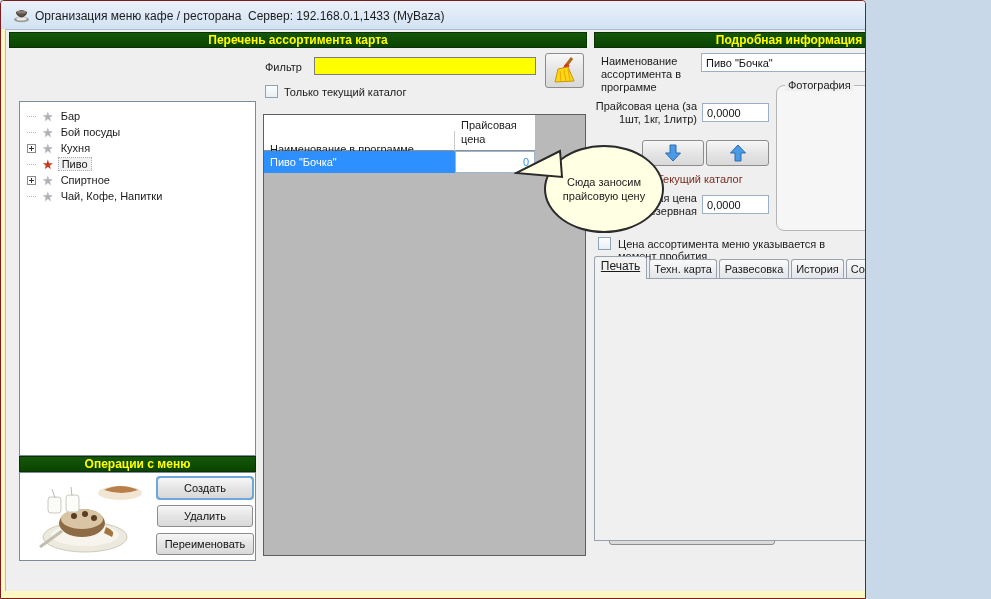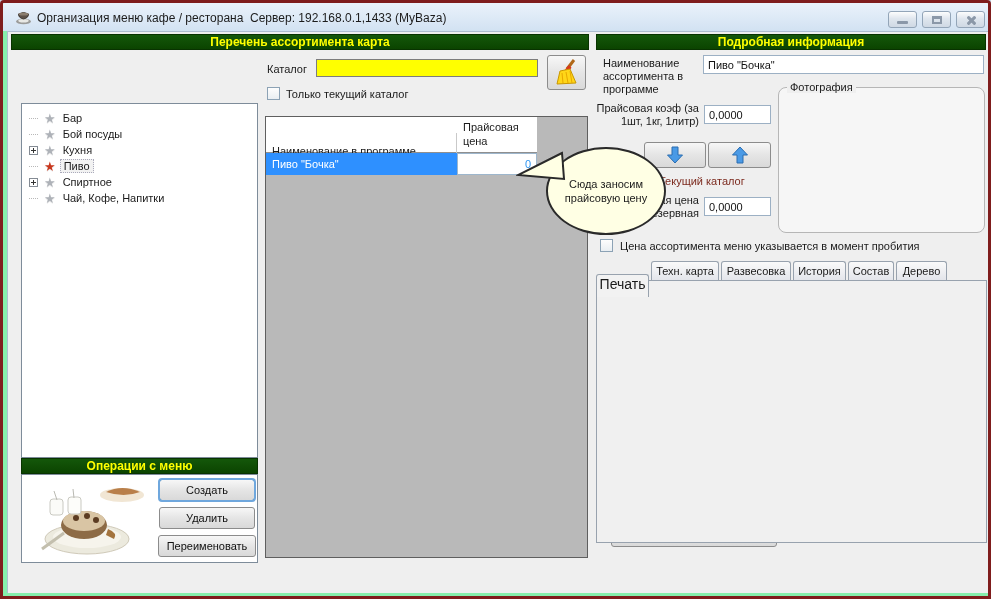--- a/index.html
+++ b/index.html
@@ -1,19 +1,19 @@
 <!DOCTYPE html>
 <html><head>
 <meta charset="utf-8">
 <style>
   * { margin:0; padding:0; box-sizing:border-box; }
   html,body { background:#c8d8e8; }
   body { font-family:"Liberation Sans", sans-serif; font-size:11px; color:#1a1a1a; }
-  .win { position:relative; width:991px; height:599px; background:#86efac;
-         border:3px solid #7f1d1d; border-radius:4px 4px 0 0; overflow:hidden; }
+  .win { position:relative; width:866px; height:599px; background:#fef9c3;
+         border:1px solid #7f1d1d; border-radius:4px 4px 0 0; overflow:hidden; }
   .abs { position:absolute; }
 
   
   .titlebar { left:0; top:0; width:100%; height:28px;
     background:linear-gradient(#eaf2fb,#d2e2f2); }
   .title-text { left:34px; top:8px; font-size:12px; color:#1c1c1c; white-space:pre; }
   .winbtn { width:29px; height:17px; border:1px solid #93a5b8; border-radius:3px;
     background:linear-gradient(#fdfdfd,#dfe6ee 45%,#cfd9e4); }
   .winbtn .g { position:absolute; }
   .g-min { left:8px; top:9px; width:11px; height:3px; background:#8b98a8; border-radius:1px; }
@@ -71,21 +71,21 @@
   
   .bubble { width:120px; height:88px; background:#ffffe4; border:2px solid #2a2a2a;
     border-radius:50%; z-index:6; display:flex; align-items:center; justify-content:center;
     text-align:center; padding:8px 14px; line-height:14px; }
   .bubble-tail { z-index:7; }
 
   
   .tab { position:absolute; top:258px; height:20px; border:1px solid #98a2ae; border-bottom:none;
     border-radius:3px 3px 0 0; background:linear-gradient(#fafafa,#e2e4ea);
     text-align:center; line-height:19px; }
-  .tab.active { top:271px; height:23px; background:#f2f2f2; z-index:3; font-size:14px; }
+  .tab.active { top:255px; height:23px; background:#f2f2f2; z-index:3; font-size:12px;text-decoration:underline; }
   .tabpanel { background:#f0f0f0; border:1px solid #98a2ae; z-index:2; }
 
   .r-label { text-align:right; line-height:13px; }
   .arrowbtn { display:flex; align-items:center; justify-content:center; }
   .maroon { color:#7c2a1e; }
   .foodbox { background:#fff; border:1px solid #7e8c9a; }
 </style>
 </head>
 <body>
 
@@ -107,21 +107,21 @@
       </div>
     <div class="abs winbtn g-x" style="left:953px;top:8px"></div>
   </div>
 
   <div class="abs content"></div>
 
   <div class="abs gbar" style="left:8px;top:31px;width:578px;height:16px">
     <span>Перечень ассортимента карта</span>
   </div>
 
-  <div class="abs lbl" style="left:264px;top:60px">Каталог</div>
+  <div class="abs lbl" style="left:264px;top:60px">Фильтр</div>
   <input class="abs inp" style="left: 313px; top: 56px; width: 222px; height: 18px; background: rgb(255, 255, 0); border-color: rgb(125, 125, 125);" value="">
   <button class="abs btn" style="left:544px;top:52px;width:39px;height:35px">
     <svg width="24" height="26" viewBox="0 0 24 26">
       <line x1="19" y1="1" x2="12" y2="10" stroke="#b06818" stroke-width="3"></line>
       <rect x="9.5" y="8" width="7" height="4" rx="1" transform="rotate(-50 13 10)" fill="#d8381c"></rect>
       <path d="M5 12 L15 10 L21 24 L2 25 Z" fill="#ffd618" stroke="#c89600"></path>
       <path d="M7 14 L8 24 M11 13 L13 24 M15 12 L17 24" stroke="#e8a800" stroke-width="1" fill="none"></path>
     </svg>
   </button>
   <span class="abs chk" style="left:264px;top:84px"></span>
@@ -206,21 +206,21 @@
     <span>Подробная информация</span>
   </div>
 
   <div class="abs bubble" style="left:543px;top:144px">
     <span>Сюда заносим прайсовую цену</span>
   </div>
 
   <div class="abs lbl" style="left:600px;top:54px;width:98px;line-height:13px">Наименование ассортимента в программе</div>
   <input class="abs inp" style="left: 700px; top: 52px; width: 281px; height: 19px;" value="Пиво &quot;Бочка&quot;">
 
-  <div class="abs lbl r-label" style="left:592px;top:99px;width:104px">Прайсовая коэф (за 1шт, 1кг, 1литр)</div>
+  <div class="abs lbl r-label" style="left:592px;top:99px;width:104px">Прайсовая цена (за 1шт, 1кг, 1литр)</div>
   <input class="abs inp" style="left: 701px; top: 102px; width: 67px; height: 19px;" value="0,0000">
 
   <div class="abs group" style="left:775px;top:84px;width:207px;height:146px;background:#f6f6f6">
     <span class="legend lbl">Фотография</span>
   </div>
 
   <button class="abs btn arrowbtn" style="left:641px;top:139px;width:62px;height:26px">
     <svg width="18" height="18" viewBox="0 0 18 18">
       <path d="M6 1 h6 v8 h4.5 L9 17 1.5 9 H6 Z" fill="#4a9ae6" stroke="#2a6db0"></path>
     </svg>

